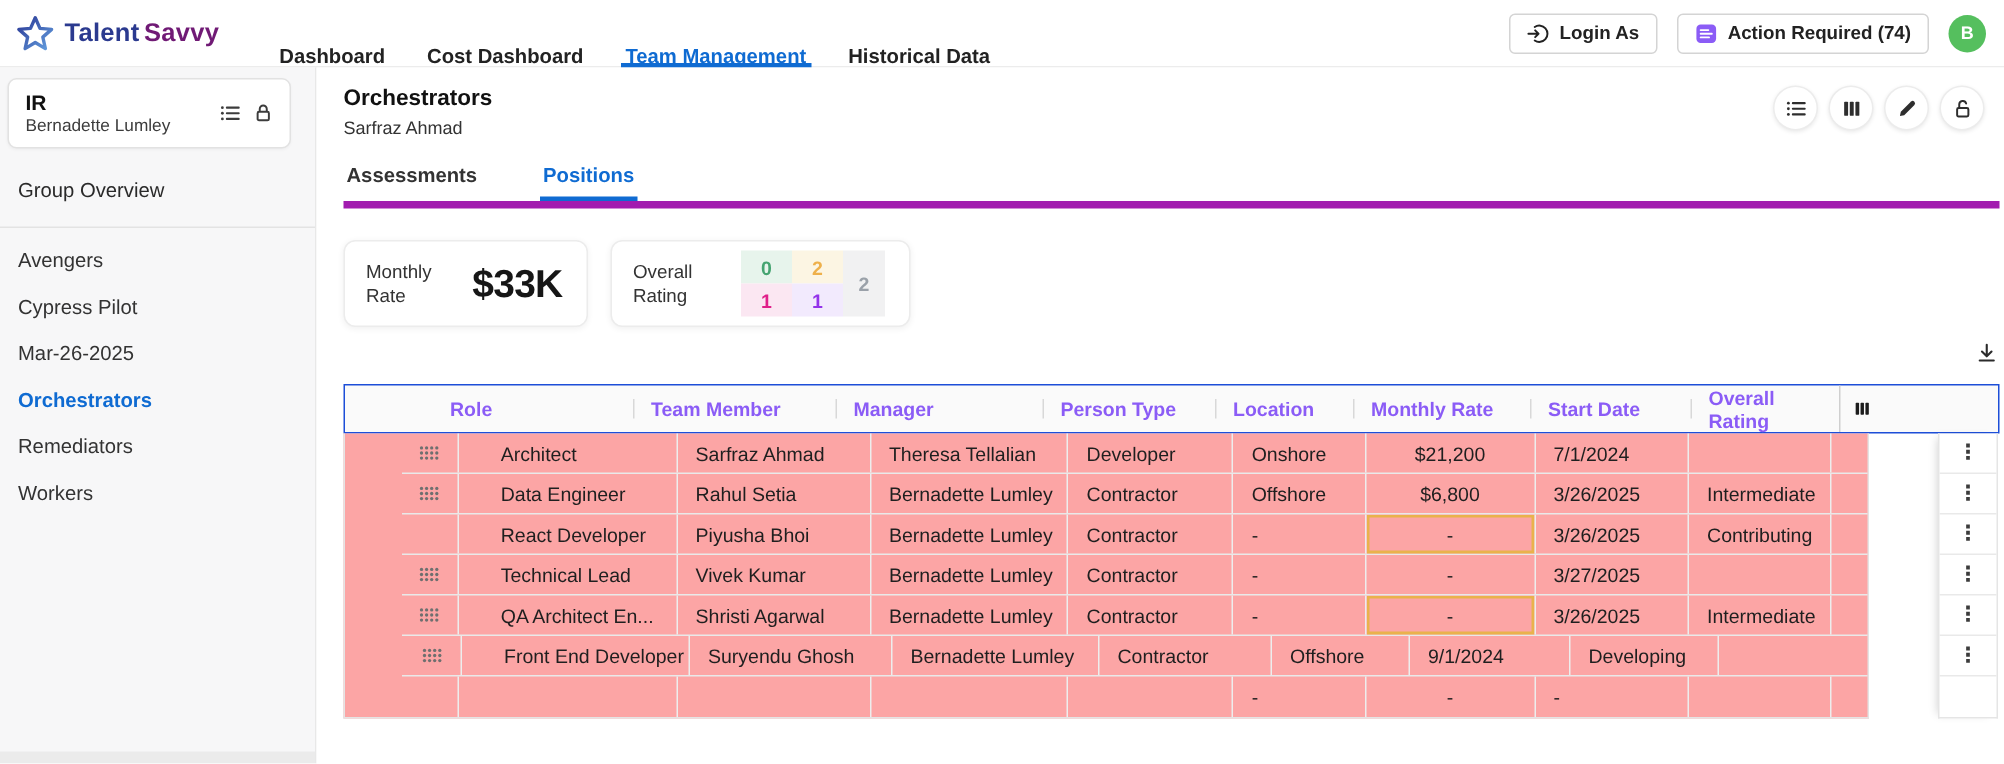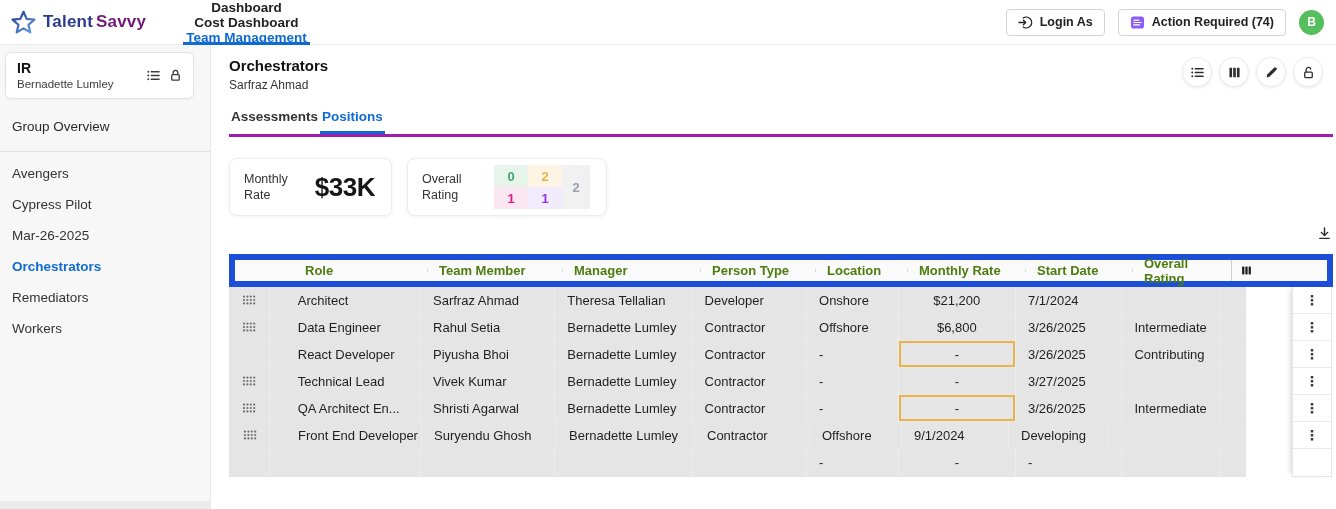--- a/index.html
+++ b/index.html
@@ -7,21 +7,21 @@
     font-family:"Liberation Sans","DejaVu Sans",sans-serif; color:#1f1f1f; }
 
   
   .topbar { height:45px; display:flex; align-items:center; padding:0 12px 0 10px;
     background:#fff; border-bottom:1px solid #ececec; }
   .brand { display:flex; align-items:center; gap:6px; margin-right:26px; cursor:pointer; }
   .brand svg { width:27px; height:27px; }
   .brand-text { font-size:17px; font-weight:700; letter-spacing:.2px; }
   .brand-primary { color:#2b3a8f; }
   .brand-secondary { color:#701a75; margin-left:3px; }
-  .nav { display:flex; align-items:center; height:45px;flex-direction:column; }
+  .nav { display:flex; align-items:flex-end; height:45px; }
   .navitem { position:relative; display:flex; align-items:center; margin:0 14px;
     font-size:13.5px; font-weight:600; color:#222; cursor:pointer; }
   .navitem.active { color:#0f6bd2; }
   .navitem.active::after { content:''; position:absolute; left:-3px; right:-3px; bottom:0;
     height:3px; background:#0f6bd2; }
   .topbar-right { margin-left:auto; display:flex; align-items:center; gap:13px; }
   .tb-btn { display:inline-flex; align-items:center; gap:7px; height:27px; padding:0 11px;
     background:#fff; border:1px solid #d4d4d4; border-radius:4px; font-size:12.5px;
     font-weight:600; color:#222; cursor:pointer;
     font-family:"Liberation Sans","DejaVu Sans",sans-serif; }
@@ -54,21 +54,21 @@
     padding:12px 13px 0 18px; }
   .page-title { font-size:15px; font-weight:700; color:#111; }
   .page-sub { font-size:12px; color:#333; margin-top:4px; }
   .toolbar { display:flex; gap:7px; }
   .icon-btn { width:30px; height:30px; border-radius:50%; background:#fff;
     border:1px solid #ececec; box-shadow:0 1px 3px rgba(0,0,0,.09);
     display:grid; place-items:center; cursor:pointer; }
   .icon-btn svg { width:15px; height:15px; color:#2e2e2e; }
 
   
-  .tabs { display:flex; margin:9px 3px 0 18px; border-bottom:3px solid #a21caf; }
+  .tabs { display:flex; column-gap:40px; margin:9px 3px 0 18px; border-bottom:5px solid #a21caf; }
   .tab { padding:8px 2px 10px; font-size:13.5px; font-weight:600; color:#333; cursor:pointer; }
   .tab.active { color:#0f6bd2; padding-bottom:7px; border-bottom:3px solid #0f6bd2; }
 
   
   .cards { display:flex; gap:15px; margin:21px 0 0 18px; }
   .card { height:58px; background:#fff; border:1px solid #ececec; border-radius:8px;
     box-shadow:0 1px 4px rgba(0,0,0,.06); display:flex; align-items:center; padding:8px 16px 8px 14px; }
   .card-rate { width:163px; }
   .card-rating { width:200px; }
   .card-label { font-size:12.5px; color:#333; line-height:1.3; width:58px; }
@@ -83,30 +83,30 @@
   .rg-4 { grid-column:3; grid-row:1/3; color:#9aa1a9; background:#f1f1f2; }
 
   
   .dl-row { margin:10px 4px 0 0; text-align:right; height:18px; }
   .dl-btn { background:none; border:none; cursor:pointer; }
   .dl-btn svg { width:15px; height:15px; color:#2b2b2b; }
 
   
   .table-zone { position:relative; margin:10px 0 0 18px; width:1104px; }
   .thead { display:flex; height:33px; background:#fafafa;
-    border:6px solid #1d4ed8; font-size:13px; font-weight:700; color:#4d7c0f; }
+    border:1px solid #1d4ed8; font-size:13px; font-weight:700; color:#8b5cf6; }
   .th { position:relative; height:100%; display:flex; align-items:center; padding:0 12px; }
   .th.tick::before { content:''; position:absolute; left:0; top:9px; bottom:9px; width:1px; background:#d8d8d8; }
   .c-handle{ width:40px; } .c-role{ width:152px; padding-left:30px; }
   .c-member{ width:135px; } .c-manager{ width:138px; } .c-ptype{ width:115px; }
   .c-loc{ width:92px; } .c-rate{ width:118px; } .c-sdate{ width:107px; }
   .c-orate{ width:99px; } .c-gap{ width:19px; } .c-cols{ width:30px; border-left:1px solid #cfcfcf; justify-content:center; padding:0; }
   .c-fill{ flex:1; }
   .th.c-cols svg { width:13px; height:13px; color:#1c1c1c; }
-  .tbody { width:1017px; border:1px solid #e4e4e4; border-top:none; background:#e5e5e5; }
+  .tbody { width:1017px; border:1px solid #e4e4e4; border-top:none; background:#fca5a5;padding-left:38px; }
   .trow { display:flex; height:27px; border-bottom:1px solid #e9e9e9; }
   .trow:last-child { border-bottom:none; }
   .td { height:100%; display:flex; align-items:center; padding:0 12px; font-size:13px;
     color:#1f1f1f; border-right:1px solid #ededed; cursor:pointer; overflow:hidden;
     white-space:nowrap; }
   .td.c-handle { justify-content:center; padding:0; cursor:default; }
   .td.c-role { padding-left:28px; }
   .td.c-rate { justify-content:center; }
   .td.c-gap { border-right:none; cursor:default; }
   .td.hl { box-shadow:inset 0 0 0 2px #e9b24c; }

